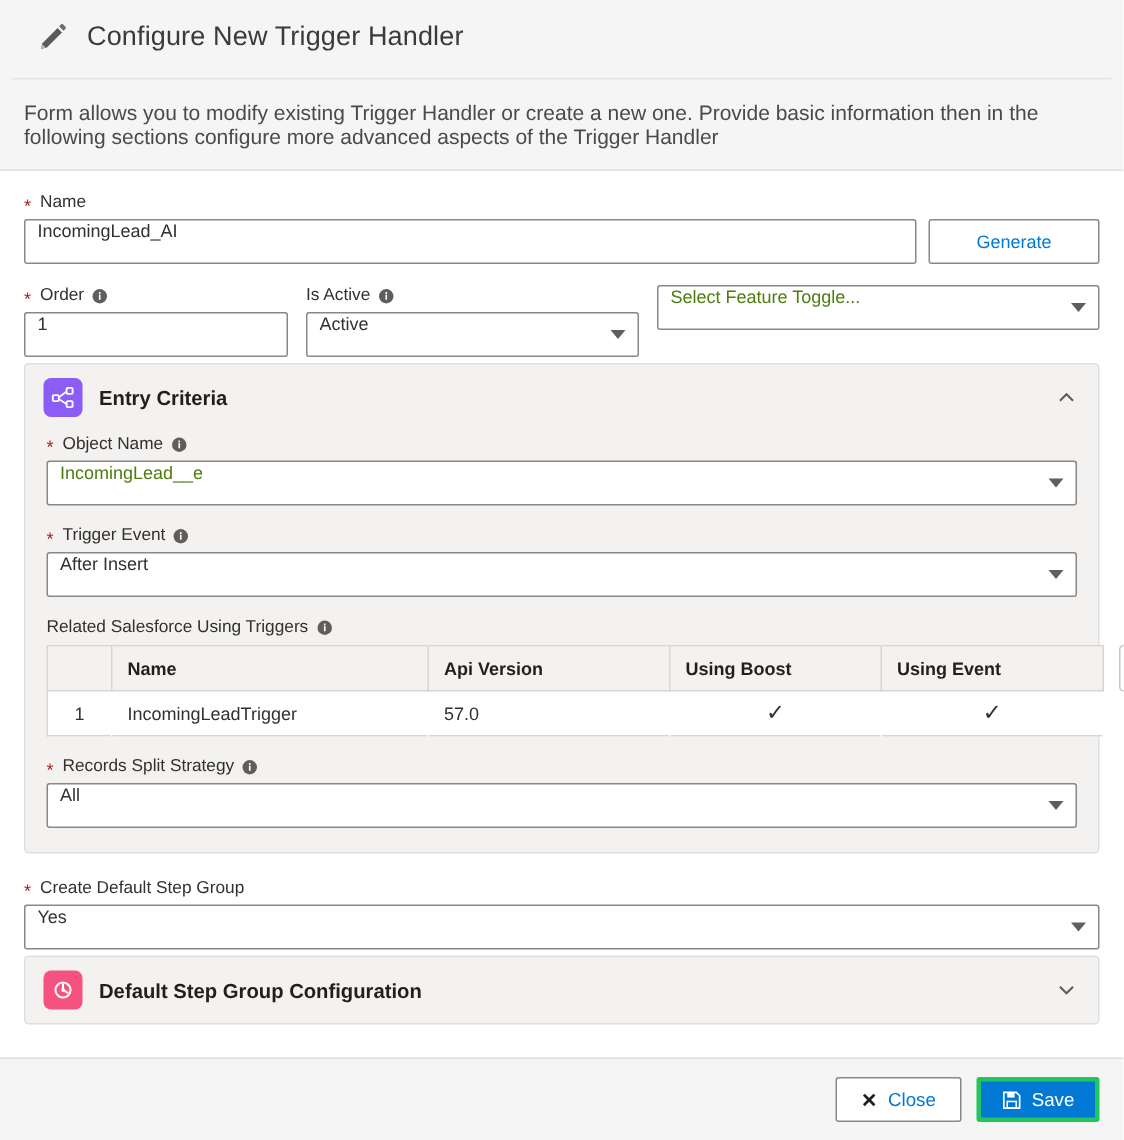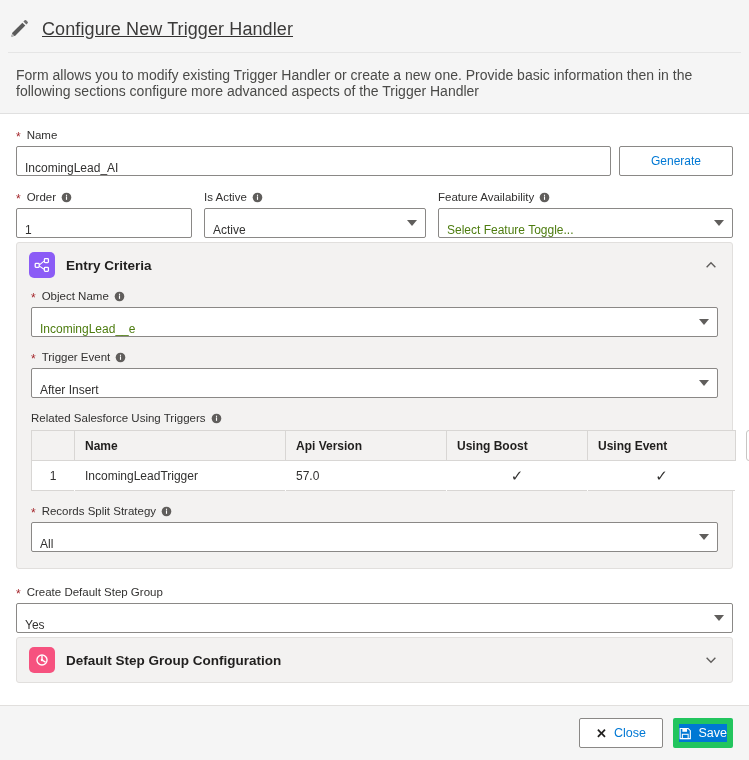--- a/index.html
+++ b/index.html
@@ -19,27 +19,26 @@
     position: relative;
     width: 749px;
     height: 760px;
     box-sizing: border-box;
     display: flex;
     flex-direction: column;
   }
 
   
   .header {
-    padding: 14px 16px 0 8px;
-    display: flex;
-    align-items: flex-end;
+    padding: 14px 16px 0 24px;
+    display: flex;
+    align-items: flex-start;
     gap: 12px;
     height: 40px;
     box-sizing: border-box;
-    text-decoration: underline;
   }
   .pencil-icon {
     width: 22px;
     height: 22px;
     flex: 0 0 auto;
     display: block;
   }
   .page-title {
     font-size: 18px;
     font-weight: 400;
@@ -99,21 +98,21 @@
     top: 0px;
   }
 
   .ctrl {
     height: 30px;
     box-sizing: border-box;
     border: 1px solid #8a8886;
     border-radius: 2px;
     background: #ffffff;
     display: flex;
-    align-items: flex-end;
+    align-items: flex-start;
     padding: 0 8px;
     font-size: 12px;
     color: #323130;
     position: relative;
   }
   .ctrl.select {
     padding-right: 14px;
   }
   .ctrl .val {
     white-space: nowrap;
@@ -294,23 +293,23 @@
     font-family: "Liberation Sans", sans-serif;
   }
   .btn-close {
     width: 84px;
     background: #ffffff;
     border: 1px solid #8a8886;
     color: #0078d4;
   }
   .btn-close .x { color: #201f1e; font-size: 13px; font-weight: bold; }
   .btn-save {
-    width: 60px;
+    width: 82px;
     background: #0078d4;
-    border: 6px solid #22c55e;
+    border: 3px solid #22c55e;
     color: #ffffff;
   }
 </style>
 </head>
 <body>
 
 <div class="page">
 
   <div class="top-band">
     <div class="header">
@@ -363,28 +362,20 @@
             <rect x="7.2" y="3.9" width="1.6" height="1.8" fill="#ffffff"></rect>
           </svg>
         </div>
         <div class="ctrl select">
           <span class="val">Active</span>
           <span class="caret"></span>
         </div>
       </div>
 
       <div class="col-feature">
-        <div class="field-label">
-          <span>Feature Availability</span>
-          <svg class="info-icon" viewBox="0 0 16 16">
-            <circle cx="8" cy="8" r="7" fill="#605e5c"></circle>
-            <rect x="7.2" y="6.4" width="1.6" height="5" fill="#ffffff"></rect>
-            <rect x="7.2" y="3.9" width="1.6" height="1.8" fill="#ffffff"></rect>
-          </svg>
-        </div>
         <div class="ctrl select">
           <span class="val ghost">Select Feature Toggle...</span>
           <span class="caret"></span>
         </div>
       </div>
     </div>
 
     <div class="section">
       <div class="section-header">
         <div class="sec-icon" style="background:#8b5cf6">

